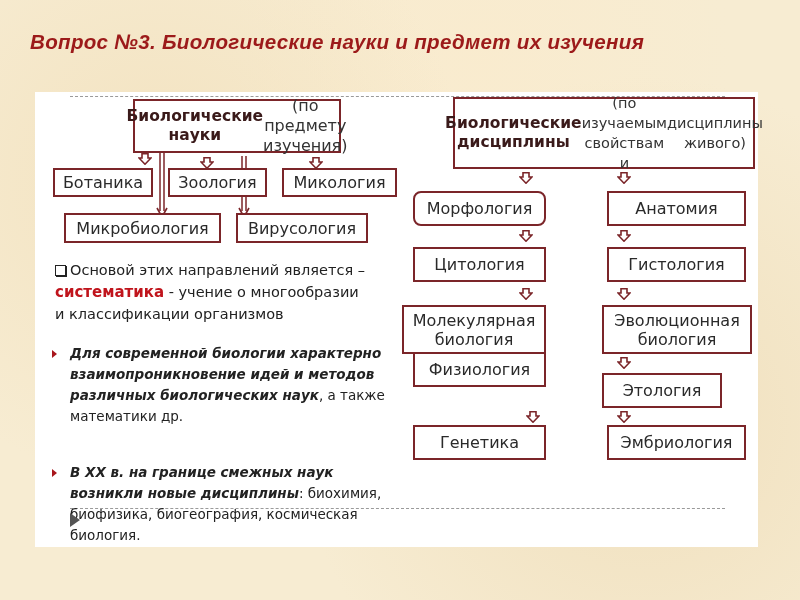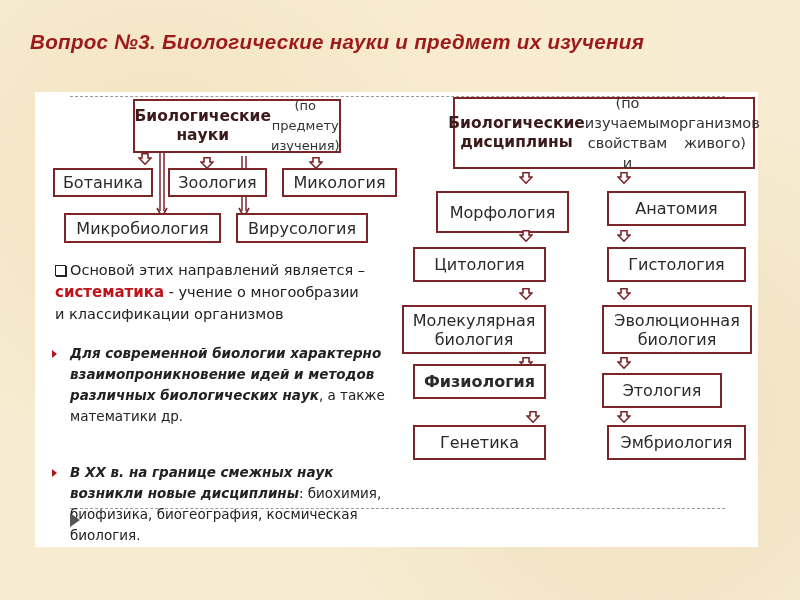--- a/index.html
+++ b/index.html
@@ -55,21 +55,21 @@
 
 <div class="title">Вопрос №3. Биологические науки и предмет их изучения</div>
 
 <div class="panel"></div>
 
 <div class="dash" style="left:70px; top:96px; width:655px;"></div>
 <div class="dash" style="left:70px; top:508px; width:655px;"></div>
 
 <div class="box" style="left:133px; top:99px; width:208px; height:54px;">
   <div class="head" style="font-size:15.5px;">Биологические науки</div>
-  <div class="sub" style="font-size:13px;">(по предмету изучения)</div>
+  <div class="sub" style="font-size:16px;">(по предмету изучения)</div>
 </div>
 
 <svg class="arrow" style="left:138px; top:153px;">
     <use href="#hollow-arrow"></use>
   </svg>
 <svg class="arrow" style="left:200px; top:157px;">
     <use href="#hollow-arrow"></use>
   </svg>
 <svg class="arrow" style="left:309px; top:157px;">
     <use href="#hollow-arrow"></use>
@@ -113,43 +113,43 @@
   <div><span class="bold-it">возникли новые дисциплины</span><span>: биохимия,</span></div>
   <div>биофизика, биогеография, космическая</div>
   <div>биология.</div>
 </div>
 
 <div class="cursor" style="left:70px; top:513px;"></div>
 
 <div class="box" style="left:453px; top:97px; width:302px; height:72px;">
   <div class="head" style="font-size:15.5px;">Биологические дисциплины</div>
   <div class="sub" style="font-size:14.5px;">(по изучаемым свойствам и</div>
-  <div class="sub" style="font-size:14.5px;">организмов живого)</div>
+  <div class="sub" style="font-size:14.5px;">дисциплины живого)</div>
 </div>
 
 <svg class="arrow" style="left:519px; top:172px;">
     <use href="#hollow-arrow"></use>
   </svg>
 <svg class="arrow" style="left:617px; top:172px;">
     <use href="#hollow-arrow"></use>
   </svg>
 
-<div class="box" style="left:436px; top:191px; width:133px; height:42px;">Морфология</div>
+<div class="box" style="left:413px; top:191px; width:133px; height:35px;border-radius:8px;">Морфология</div>
 <svg class="arrow" style="left:519px; top:230px;">
     <use href="#hollow-arrow"></use>
   </svg>
 <div class="box" style="left:413px; top:247px; width:133px; height:35px;">Цитология</div>
 <svg class="arrow" style="left:519px; top:288px;">
     <use href="#hollow-arrow"></use>
   </svg>
 <div class="box" style="left:402px; top:305px; width:144px; height:49px; padding:0 18px;">Молекулярная биология</div>
 <svg class="arrow" style="left:519px; top:357px;">
     <use href="#hollow-arrow"></use>
   </svg>
-<div class="box" style="left:413px; top:364px; width:133px; height:35px;font-weight:bold;">Физиология</div>
+<div class="box" style="left:413px; top:352px; width:133px; height:35px;">Физиология</div>
 <svg class="arrow" style="left:526px; top:411px;">
     <use href="#hollow-arrow"></use>
   </svg>
 <div class="box" style="left:413px; top:425px; width:133px; height:35px;">Генетика</div>
 
 <div class="box" style="left:607px; top:191px; width:139px; height:35px;">Анатомия</div>
 <svg class="arrow" style="left:617px; top:230px;">
     <use href="#hollow-arrow"></use>
   </svg>
 <div class="box" style="left:607px; top:247px; width:139px; height:35px;">Гистология</div>

